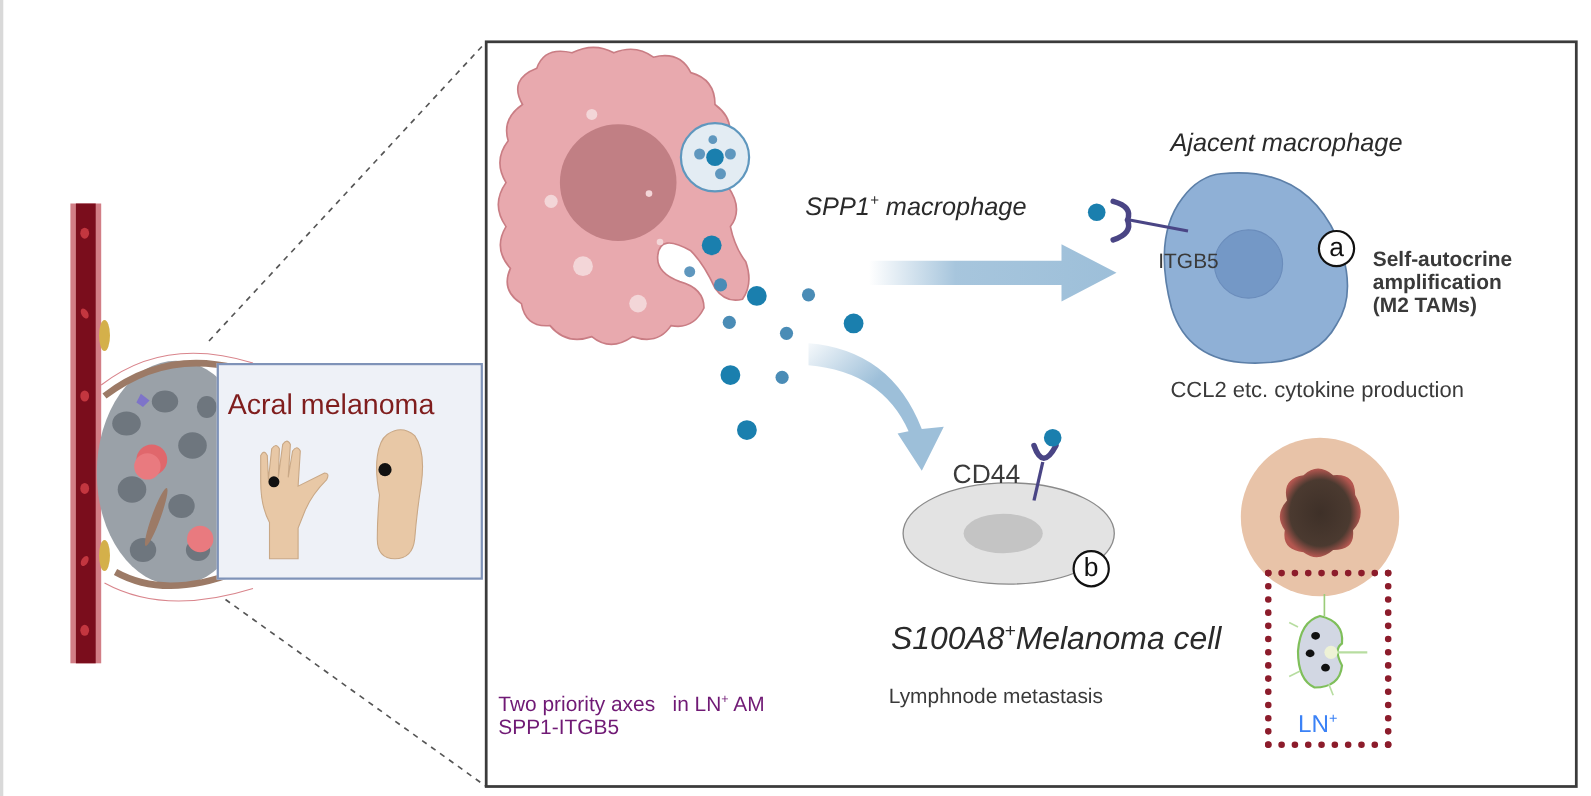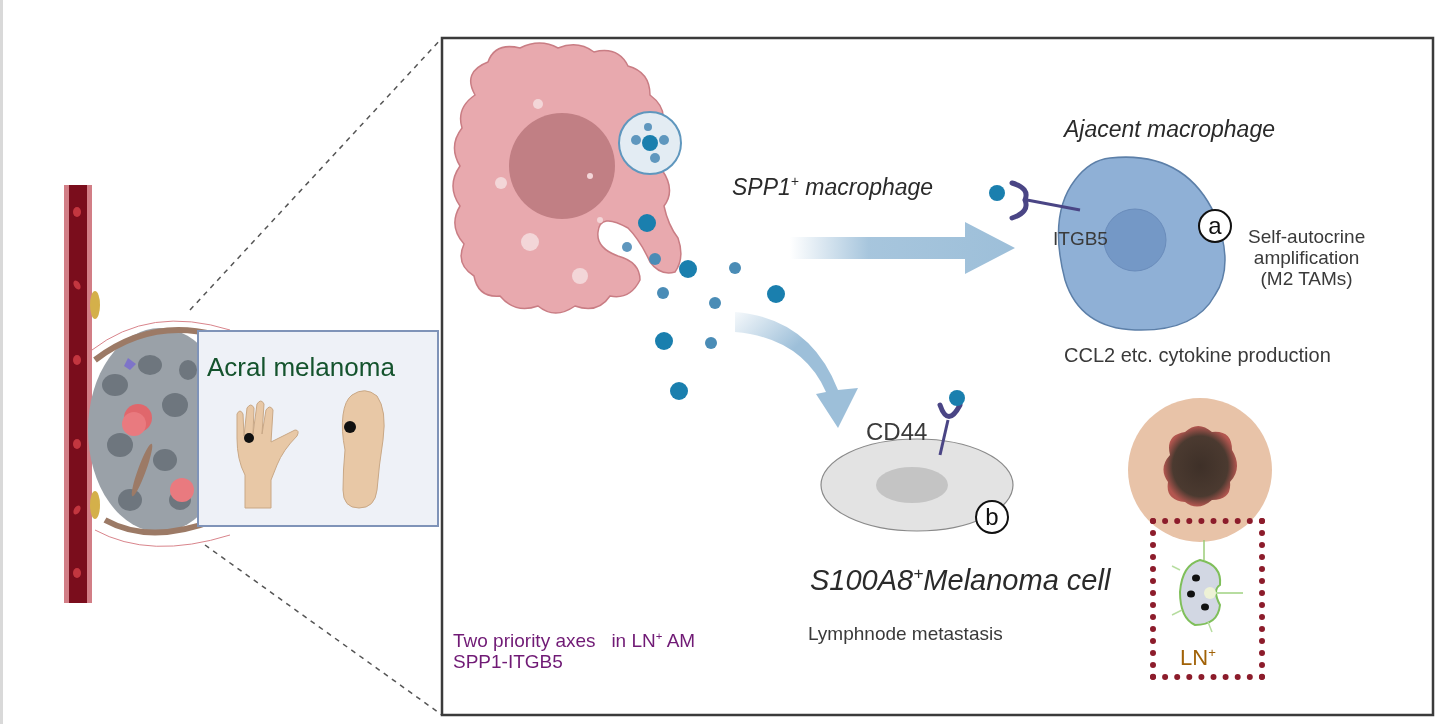--- a/index.html
+++ b/index.html
@@ -2,21 +2,21 @@
 <html><head>
 <meta charset="utf-8">
 <style>
   html, body { margin:0; padding:0; background:#ffffff; }
   body { width:1446px; height:724px; position:relative; overflow:hidden; font-family:"Liberation Sans", sans-serif; }
   .left-strip { position:absolute; left:0; top:0; width:3px; height:724px; background:#d9d9d9; }
   svg.main { position:absolute; left:0; top:0; }
   .lbl { position:absolute; white-space:nowrap; color:#3a3a3a; font-family:"Liberation Sans", sans-serif; }
   .it { font-style:italic; color:#2a2a2a; }
   .acral-box { position:absolute; left:197px; top:330px; width:242px; height:197px; background:#eef1f7; border:2px solid #7f93b8; box-sizing:border-box; }
-  .acral-title { position:absolute; left:8px; top:20px; font-size:26px; color:#14532d; }
+  .acral-title { position:absolute; left:8px; top:20px; font-size:26px; color:#7f1d1d; }
   .circ { position:absolute; width:34px; height:34px; border:2px solid #111; border-radius:50%; background:#fff; box-sizing:border-box; text-align:center; line-height:29px; font-size:24px; color:#111; }
   .ln-box { position:absolute; left:1150px; top:518px; width:115px; height:162px; border:6px dotted #8c1c2b; box-sizing:border-box; }
   sup { font-size:60%; }
 </style>
 </head>
 <body>
 
 <div class="left-strip"></div>
 
 <svg class="main" width="1446" height="724" viewBox="0 0 1446 724">
@@ -168,35 +168,35 @@
 </div>
 
 <div class="lbl it" style="left:732px; top:174px; font-size:23px;"><span>SPP1</span><sup>+</sup><span> macrophage</span></div>
 
 <div class="lbl it" style="left:1040px; top:116px; font-size:23px;margin-left:24px;">Ajacent macrophage</div>
 
 <div class="lbl" style="left:1025px; top:228px; font-size:19px;margin-left:28px;">ITGB5</div>
 
 <div class="circ" style="left:1198px; top:209px;">a</div>
 
-<div class="lbl" style="left:1248px; top:226px; font-size:19px; text-align:center; line-height:21px;">
+<div class="lbl" style="left:1248px; top:226px; font-size:19px; line-height:21px;font-weight:bold;">
   <div>Self-autocrine</div>
   <div>amplification</div>
   <div>(M2 TAMs)</div>
 </div>
 
 <div class="lbl" style="left:1064px; top:344px; font-size:20px;">CCL2 etc. cytokine production</div>
 
 <div class="lbl" style="left:866px; top:418px; font-size:24px;">CD44</div>
 
 <div class="circ" style="left:975px; top:500px;">b</div>
 
 <div class="lbl it" style="left:810px; top:563px; font-size:29px;"><span>S100A8</span><sup>+</sup><span>Melanoma cell</span></div>
 
 <div class="lbl" style="left:808px; top:623px; font-size:19px;">Lymphnode metastasis</div>
 
 <div class="ln-box"></div>
-<div class="lbl" style="left:1180px; top:645px; font-size:22px; color:#a16207;"><span>LN</span><sup>+</sup></div>
+<div class="lbl" style="left:1180px; top:645px; font-size:22px; color:#3b82f6;"><span>LN</span><sup>+</sup></div>
 
 <div class="lbl" style="left:453px; top:626px; font-size:19px; line-height:21px; color:#701a75;">
   <div><span>Two priority axes</span>&nbsp;&nbsp;&nbsp;<span>in LN</span><sup>+</sup><span> AM</span></div>
   <div>SPP1-ITGB5</div>
 </div>
 
 </body></html>

